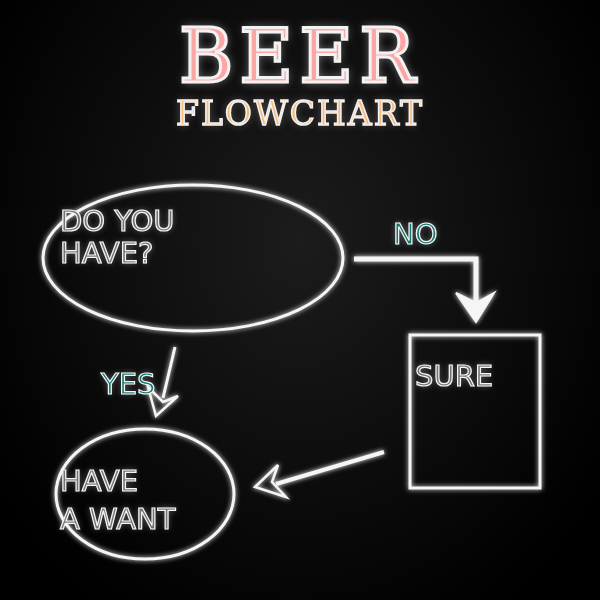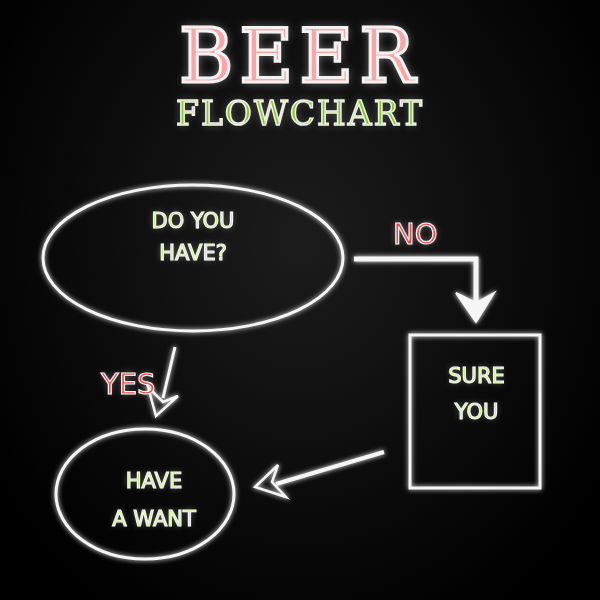--- a/index.html
+++ b/index.html
@@ -6,28 +6,28 @@
   body { width:600px; height:600px; background:#000; overflow:hidden; position:relative;
          font-family:"DejaVu Sans", sans-serif; color:#fff; }
   .bg { position:absolute; inset:0;
         background: radial-gradient(ellipse at 50% 40%, #1c1c1c 0%, #0a0a0a 55%, #000 85%); }
   .title { position:absolute; left:0; width:600px; text-align:center;
            font-family:"DejaVu Serif", serif; color:#fff; }
   .title-main { top:16px; font-size:74px; font-weight:normal; letter-spacing:6px; line-height:80px;
                 color:#fca5a5; -webkit-text-stroke:3px #f2f2f2;
                 text-shadow:0 0 10px rgba(255,255,255,0.5); }
   .title-sub { top:94px; font-size:33px; letter-spacing:2px; line-height:40px;
-               color:#84cc16; -webkit-text-stroke:1.5px #f2f2f2;
+               color:#fdba74; -webkit-text-stroke:1.5px #f2f2f2;
                text-shadow:0 0 8px rgba(255,255,255,0.4); }
   svg.lines { position:absolute; left:0; top:0; }
-  .node-text { position:absolute; text-align:center; font-size:21px; line-height:32px;
-               color:#bef264; -webkit-text-stroke:1.2px #f5f5f5;
+  .node-text { position:absolute; font-size:29px; line-height:32px;
+               color:#737373; -webkit-text-stroke:1.2px #f5f5f5;
                text-shadow:0 0 6px rgba(255,255,255,0.45); }
   .label { position:absolute; font-size:29px; line-height:32px;
-           color:#ef4444; -webkit-text-stroke:1.2px #f5f5f5;
+           color:#0f766e; -webkit-text-stroke:1.2px #f5f5f5;
            text-shadow:0 0 6px rgba(255,255,255,0.45); }
 </style>
 </head>
 <body>
 
 <div class="bg"></div>
 
 <div class="title title-main">BEER</div>
 <div class="title title-sub">FLOWCHART</div>
 
@@ -62,21 +62,20 @@
 
 <div class="node-text" style="left:60px; top:205px; width:266px;">
   <div>DO YOU</div>
   <div>HAVE?</div>
 </div>
 
 <div class="label" style="left:393px; top:218px;">NO</div>
 
 <div class="node-text" style="left:415px; top:358px; width:123px; line-height:36px;">
   <div>SURE</div>
-  <div>YOU</div>
 </div>
 
 <div class="label" style="left:62px; top:368px;margin-left:39px;">YES</div>
 
 <div class="node-text" style="left:60px; top:462px; width:188px; line-height:38px;">
   <div>HAVE</div>
   <div>A WANT</div>
 </div>
 
 </body></html>

